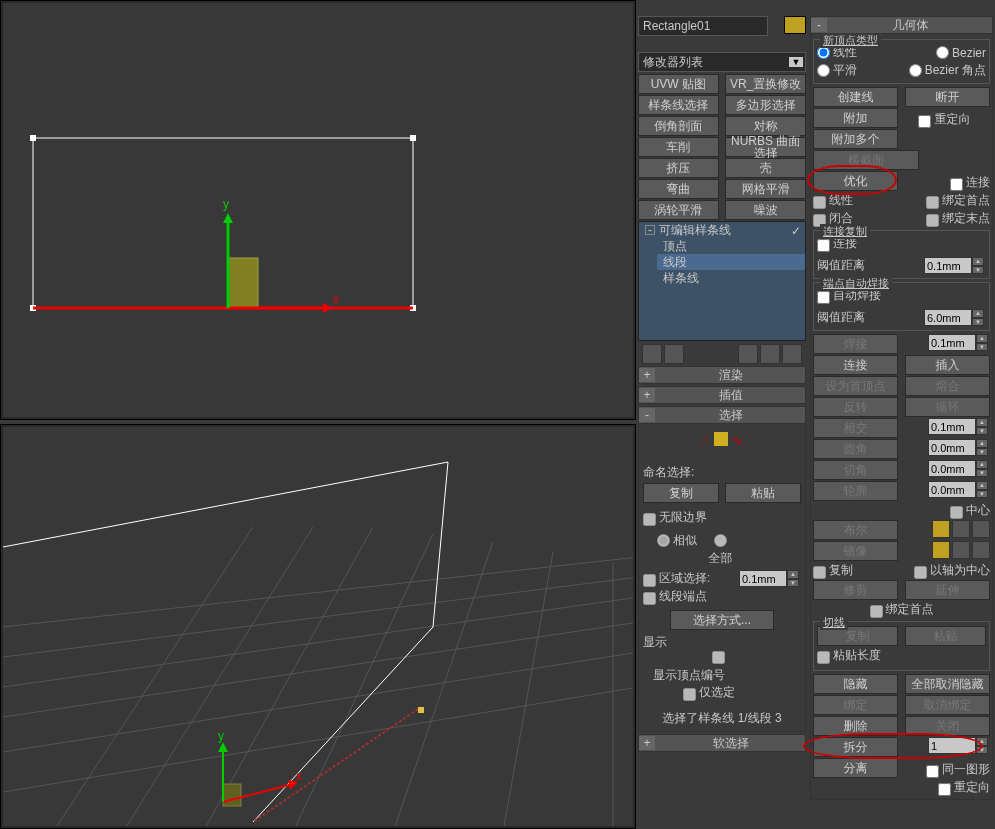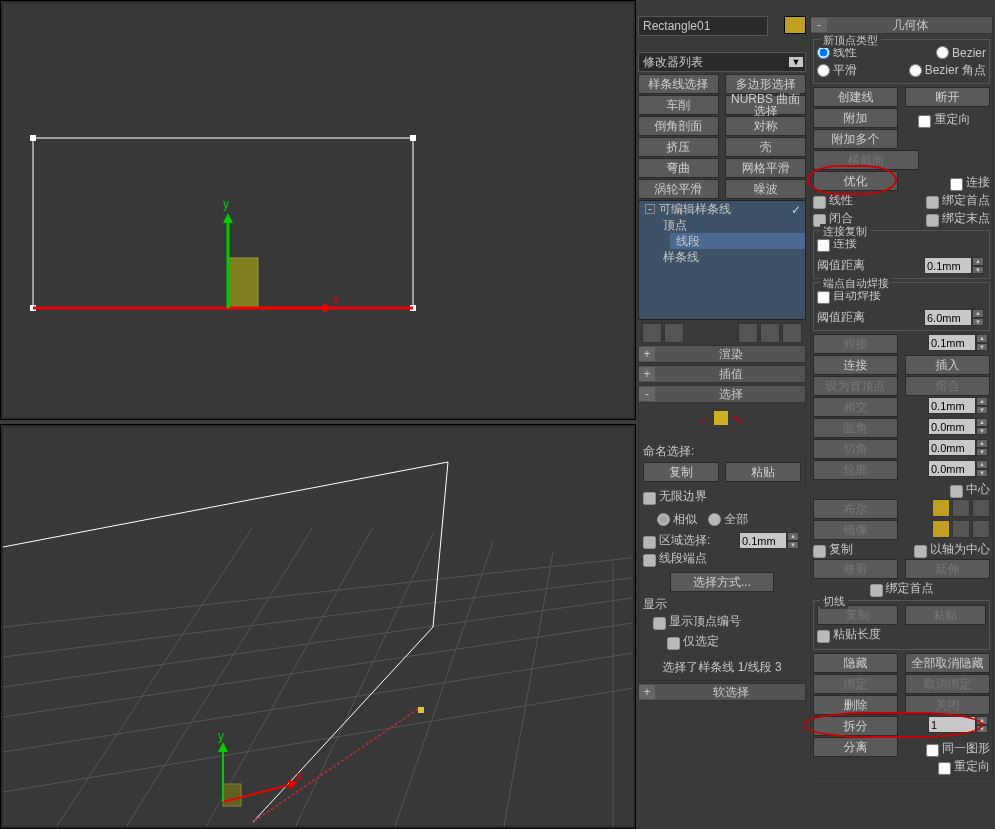--- a/index.html
+++ b/index.html
@@ -18,37 +18,37 @@
 .btn { background:#5a5a5a; border:1px solid #2a2a2a; color:#d0d0d0; height:20px; display:flex; align-items:center; justify-content:center; cursor:default; text-align:center; line-height:1; }
 .btn.half { width:48%; }
 .btn.full { width:100%; }
 .row { display:flex; justify-content:space-between; margin-bottom:1px; gap:1px; }
 .namefield { background:#2a2a2a; border:1px solid #555; height:20px; padding:2px 4px; width:130px; }
 .colorswatch { width:22px; height:18px; background:#c0a020; border:1px solid #000; margin-left:4px; }
 .dropdown { background:#2a2a2a; border:1px solid #555; height:20px; width:100%; display:flex; align-items:center; padding:0 4px; position:relative; }
 .dropdown::after { content:"▼"; position:absolute; right:2px; background:#c8c8c8; color:#000; width:14px; text-align:center; font-size:9px; }
 .stacklist { background:#3d5266; border:1px solid #222; height:120px; margin-top:1px; position:relative; }
 .stack-item { padding:2px 6px; display:flex; align-items:center; height:16px; }
-.stack-item.sel { background:#4a6a8f;margin-left:13px; }
+.stack-item.sel { background:#4a6a8f; }
 .stack-tree { padding-left:18px; }
 .toolbar-row { display:flex; gap:2px; margin-top:3px; height:20px; justify-content:space-between; padding:0 4px;}
 .tool-ico { width:20px; height:20px; background:#555; border:1px solid #333; }
 .rollout-hdr { background:#545454; border:1px solid #333; height:18px; display:flex; align-items:center; margin-top:2px; }
 .rollout-hdr .pm { width:16px; text-align:center; background:#666; margin-right:2px;}
 .rollout-hdr .ttl { flex:1; text-align:center; }
 .rollout-body { border:1px solid #333; border-top:none; padding:4px; }
 .radio { display:inline-flex; align-items:center; gap:3px; }
 .radio input { margin:0; }
 .chk { display:inline-flex; align-items:flex-end; gap:3px; }
 .spinner { display:flex; height:17px; width:62px; }
 .spinner input { background:#c8c8c8; border:1px solid #333; color:#000; width:48px; font-size:11px; padding:0 2px; }
 .spinner .sp { width:12px; display:flex; flex-direction:column; }
 .spinner .sp div { flex:1; background:#666; border:1px solid #333; font-size:6px; text-align:center; line-height:6px;}
 .group { border:1px solid #555; margin:3px 0; padding:4px 3px 3px; position:relative; }
-.group-title { position:absolute; top:-7px; left:6px; background:#3a3a3a; padding:0 3px; font-size:11px; }
+.group-title { position:absolute; top:-7px; left:6px; background:#3a3a3a; padding:0 3px; font-size:11px;text-decoration:underline; }
 .icogroup { display:flex; gap:2px; }
 .icogroup .ic { width:18px; height:18px; background:#555; border:1px solid #333; }
 .icogroup .ic.act { background:#c0a020; }
 .circled { position:absolute; border:2px solid #c00; border-radius:50%/70%; pointer-events:none; }
 .sel-icons { display:flex; justify-content:center; gap:4px; margin:4px 0;}
 .sel-icons span { font-size:14px; color:#c00; }
 .sel-icons .box { width:14px; height:14px; background:#d0b020; }
 .disabled { color:#777; }
 </style>
 </head>
@@ -117,30 +117,34 @@
     <div style="height:14px"></div>
     <div class="row">
       <input class="namefield" value="Rectangle01" style="">
       <div class="colorswatch"></div>
     </div>
     <div class="dropdown" style="margin-top:16px;">
       <span>修改器列表</span>
     </div>
     <div id="modbtns" style="margin-top:2px;">
         <div class="row">
+          <div class="btn half">UVW 贴图</div>
+          <div class="btn half">VR_置换修改</div>
+        </div>
+        <div class="row">
           <div class="btn half">样条线选择</div>
           <div class="btn half">多边形选择</div>
         </div>
         <div class="row">
+          <div class="btn half">倒角剖面</div>
+          <div class="btn half">对称</div>
+        </div>
+        <div class="row">
           <div class="btn half">车削</div>
           <div class="btn half">NURBS 曲面选择</div>
-        </div>
-        <div class="row">
-          <div class="btn half">倒角剖面</div>
-          <div class="btn half">对称</div>
         </div>
         <div class="row">
           <div class="btn half">挤压</div>
           <div class="btn half">壳</div>
         </div>
         <div class="row">
           <div class="btn half">弯曲</div>
           <div class="btn half">网格平滑</div>
         </div>
         <div class="row">
@@ -200,21 +204,21 @@
       </div>
       <label class="chk disabled" style="margin-top:5px;">
           <input type="checkbox" disabled="" style="">
           <span>无限边界</span>
         </label>
       <div style="margin:3px 0 3px 14px;">
         <label class="radio disabled">
             <input type="radio" checked="" disabled="" style="">
             <span>相似</span>
           </label>
-        <label class="radio disabled" style="margin-left:8px;">
+        <label class="radio disabled" style="margin-left:8px;flex-direction:column;">
             <input type="radio" disabled="" style="">
             <span>全部</span>
           </label>
       </div>
       <div class="row" style="align-items:center;">
         <label class="chk disabled">
             <input type="checkbox" disabled="" style="">
             <span>区域选择:</span>
           </label>
         <div class="spinner">
@@ -226,25 +230,25 @@
           </div>
       </div>
       <label class="chk disabled">
           <input type="checkbox" disabled="" style="">
           <span>线段端点</span>
         </label>
       <div class="row" style="justify-content:center;margin-top:2px;">
           <div class="btn" style="width:104px">选择方式...</div>
         </div>
       <div style="margin-top:4px;">显示</div>
-      <label class="chk disabled" style="margin-left:10px;">
+      <label class="chk disabled" style="margin-left:10px;flex-direction:column;">
           <input type="checkbox" disabled="" style="">
           <span>显示顶点编号</span>
         </label><br>
-      <label class="chk disabled" style="margin-left:24px;">
+      <label class="chk disabled" style="margin-left:40px;">
           <input type="checkbox" disabled="" style="">
           <span>仅选定</span>
         </label>
       <div style="text-align:center;margin-top:6px;">选择了样条线 1/线段 3</div>
     </div>
     <div class="rollout-hdr">
         <span class="pm">+</span>
         <span class="ttl">软选择</span>
       </div>
   </div>
@@ -370,20 +374,24 @@
         </div>
       <div class="row">
           <div class="btn half">连接</div>
           <div class="btn half">插入</div>
         </div>
       <div class="row">
           <div class="btn half disabled">设为首顶点</div>
           <div class="btn half disabled">熔合</div>
         </div>
       <div class="row">
+          <div class="btn half disabled">反转</div>
+          <div class="btn half disabled">循环</div>
+        </div>
+      <div class="row">
           <div class="btn half disabled">相交</div>
           <div class="spinner">
             <input value="0.1mm" style="">
             <div class="sp">
               <div>▲</div>
               <div>▼</div>
             </div>
           </div>
         </div>
       <div class="row">

